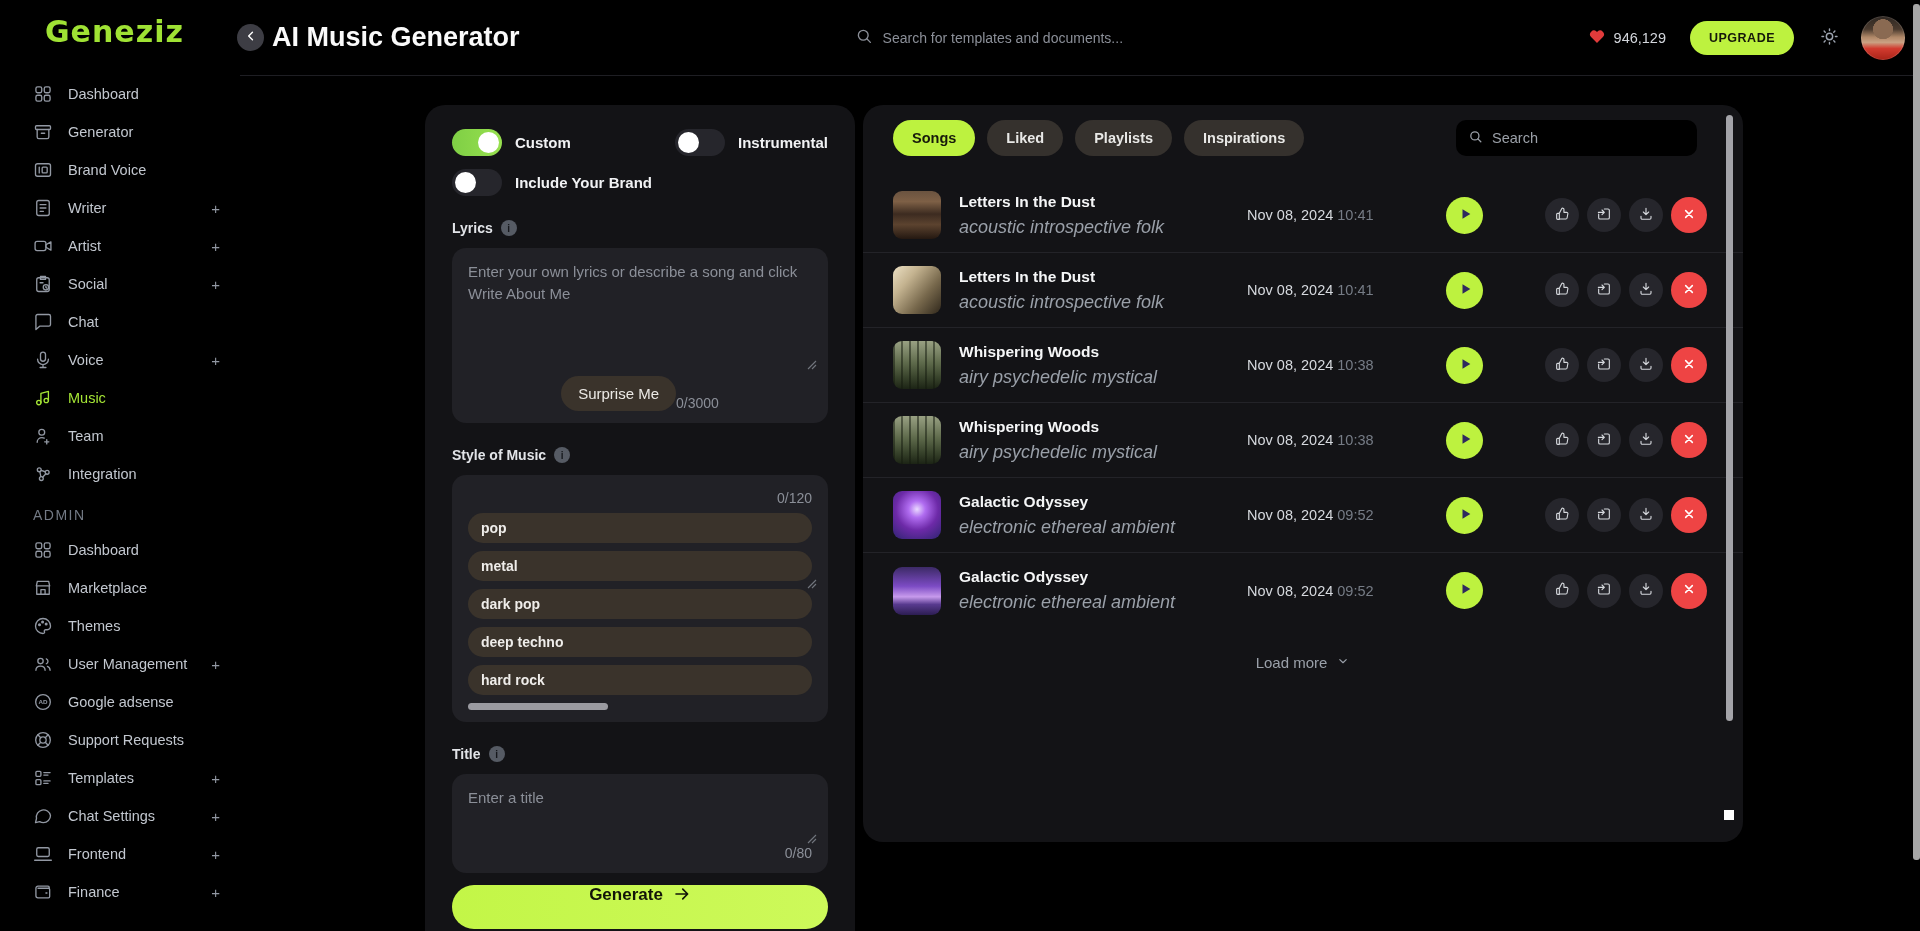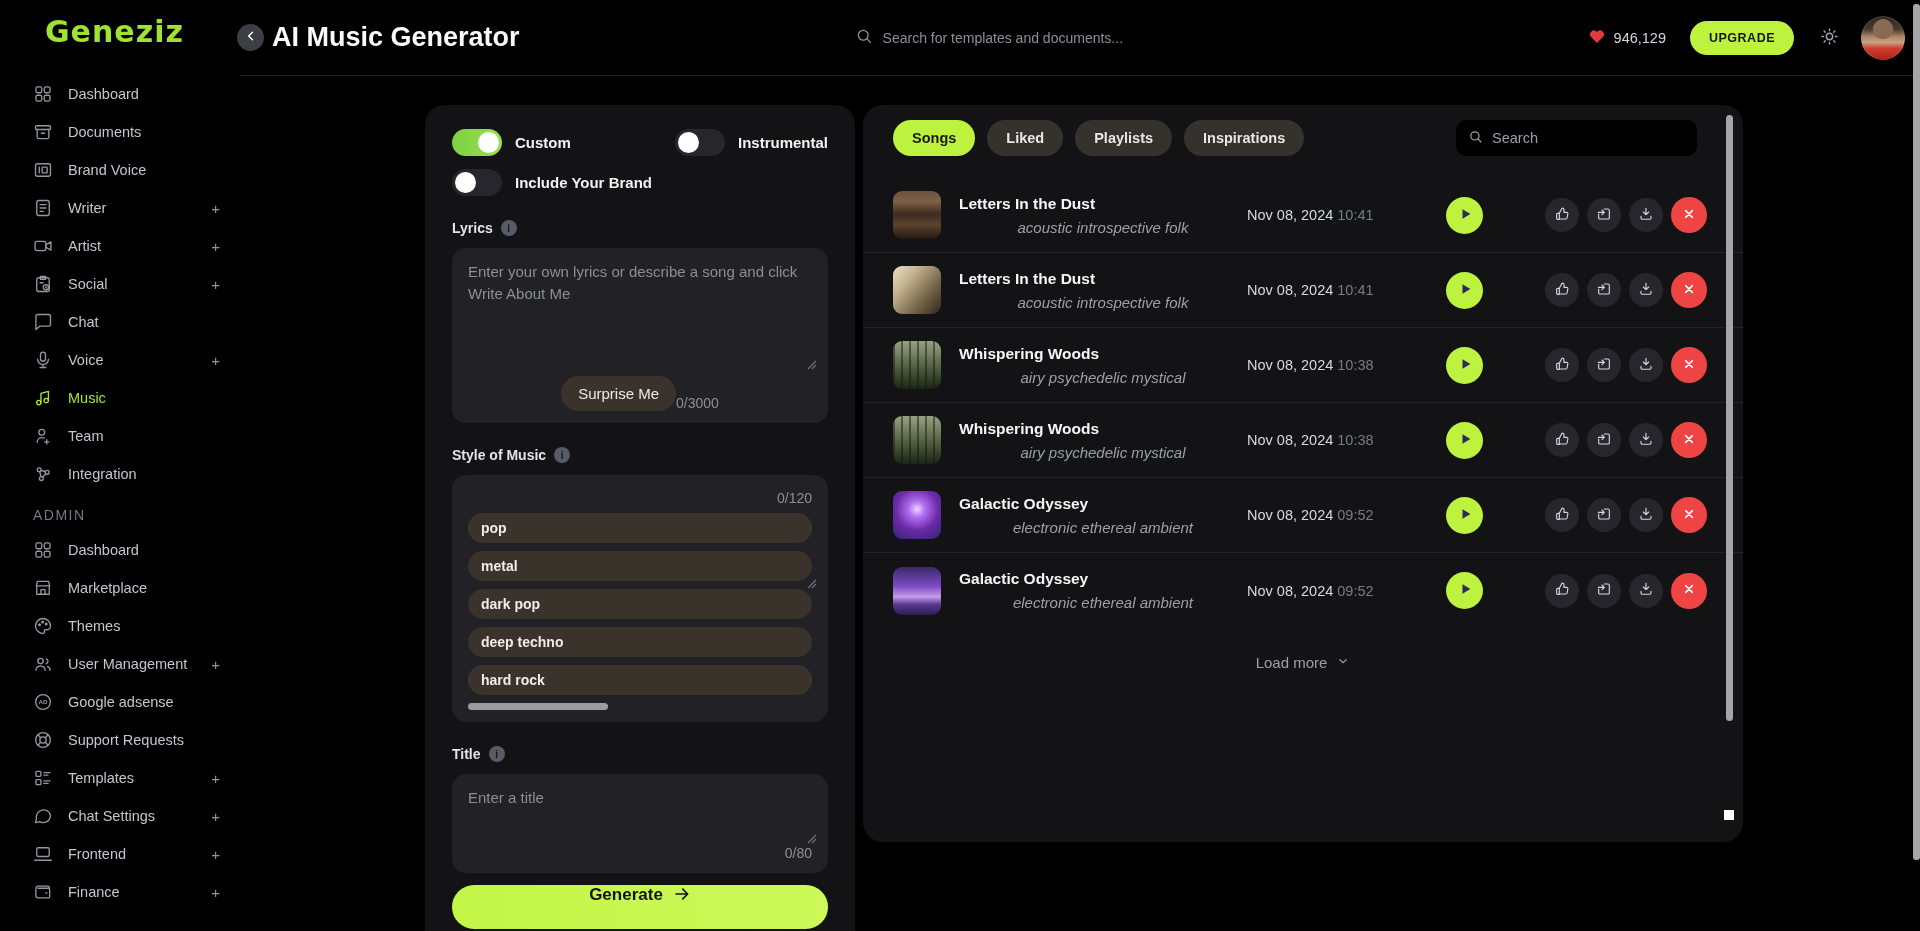--- a/index.html
+++ b/index.html
@@ -99,21 +99,21 @@
   .thumb { width:48px; height:48px; border-radius:9px; flex:none; }
   .art-hall   { background:linear-gradient(180deg,#6a5340 0%,#7e6046 22%,#3c2b20 48%,#5c432f 70%,#241811 100%); }
   .art-window { background:linear-gradient(130deg,#ece0c4 0%,#c4b390 30%,#77684c 65%,#2f271b 100%); }
   .art-forest { background:
       repeating-linear-gradient(90deg,rgba(20,26,14,.5) 0 2px,transparent 2px 8px),
       linear-gradient(180deg,#99a183 0%,#5f6b4c 45%,#39442c 75%,#1c2415 100%); }
   .art-cosmic { background:radial-gradient(circle at 50% 38%,#ead9ff 0%,#b06cf0 22%,#6d2aa8 55%,#2e2470 100%); }
   .art-cosmic2{ background:linear-gradient(180deg,#3c2a66 0%,#7c4bc4 40%,#c79aec 62%,#583a8f 78%,#2c1d52 100%); }
   .song-info { flex:1; margin-left:18px; min-width:0; }
   .song-title { color:#f5f6f7; font-size:15.5px; font-weight:700; }
-  .song-genre { color:#9aa0a9; font-size:15px; font-style:italic; margin-top:6px;text-align:center; }
+  .song-genre { color:#9aa0a9; font-size:18px; font-style:italic; margin-top:6px; }
   .song-date { width:175px; flex:none; font-size:14.5px; color:#d6d9de; }
   .song-time { color:#767c86; }
   .play-btn { width:37px; height:37px; border-radius:50%; border:none; cursor:pointer; flex:none;
     background:var(--accent,#b8f03c); display:flex; align-items:center; justify-content:center; margin:0 62px 0 24px; }
   .play-btn svg { width:20px; height:20px; }
   .song-actions { display:flex; align-items:center; gap:8px; flex:none; }
   .action-btn { width:34px; height:34px; border-radius:50%; border:none; cursor:pointer;
     background:#26262c; color:#d6d9de; display:flex; align-items:center; justify-content:center; }
   .action-btn svg { width:16px; height:16px; }
   .action-btn.danger { background:var(--danger,#ee4444); color:#fff; width:36px; height:36px; }
@@ -145,21 +145,21 @@
           <span class="nav-label">Dashboard</span>
         </div>
         <div class="nav-item">
           <span class="nav-icon">
             <svg viewBox="0 0 24 24" fill="none" stroke="currentColor" stroke-width="1.6" stroke-linecap="round" stroke-linejoin="round">
               <rect x="3" y="4.5" width="18" height="4.5" rx="1.2"></rect>
               <path d="M5 9v9a2 2 0 0 0 2 2h10a2 2 0 0 0 2-2V9"></path>
               <path d="M10 13.5h4"></path>
             </svg>
           </span>
-          <span class="nav-label">Documents</span>
+          <span class="nav-label">Generator</span>
         </div>
         <div class="nav-item">
           <span class="nav-icon">
             <svg viewBox="0 0 24 24" fill="none" stroke="currentColor" stroke-width="1.6" stroke-linecap="round" stroke-linejoin="round">
               <rect x="3" y="4.5" width="18" height="15" rx="2.5"></rect>
               <path d="M7.5 8.5v7"></path>
               <rect x="11" y="8.5" width="6" height="7" rx="1"></rect>
             </svg>
           </span>
           <span class="nav-label">Brand Voice</span>

